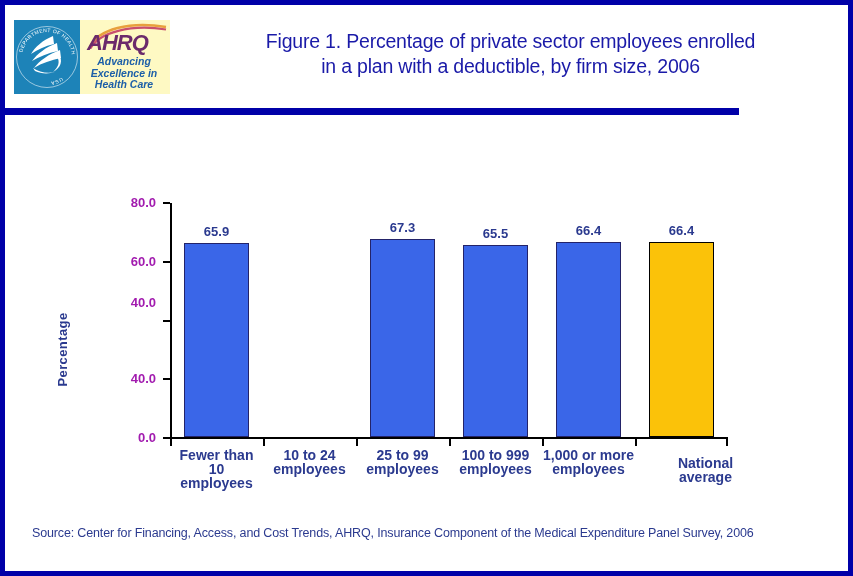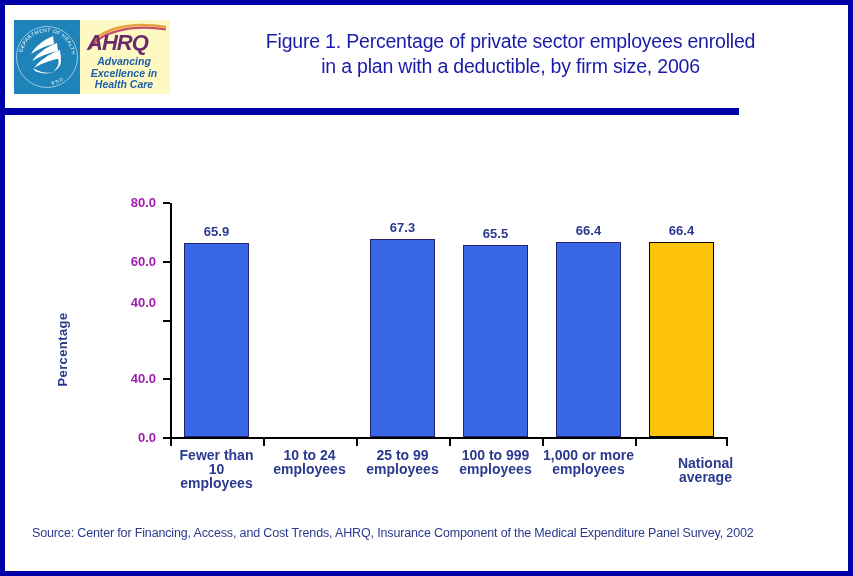--- a/index.html
+++ b/index.html
@@ -404,15 +404,15 @@
             <div>employees</div>
           </div>
           <div class="cat-label" style="left: 489px; width: 93px; margin-top: 8px;">
             <div>National</div>
             <div>average</div>
           </div>
         </div>
     </div>
   </div>
 
-  <div id="source">Source: Center for Financing, Access, and Cost Trends, AHRQ, Insurance Component of the Medical Expenditure Panel Survey, 2002</div>
+  <div id="source">Source: Center for Financing, Access, and Cost Trends, AHRQ, Insurance Component of the Medical Expenditure Panel Survey, 2006</div>
 
 </div>
 
 </body></html>

